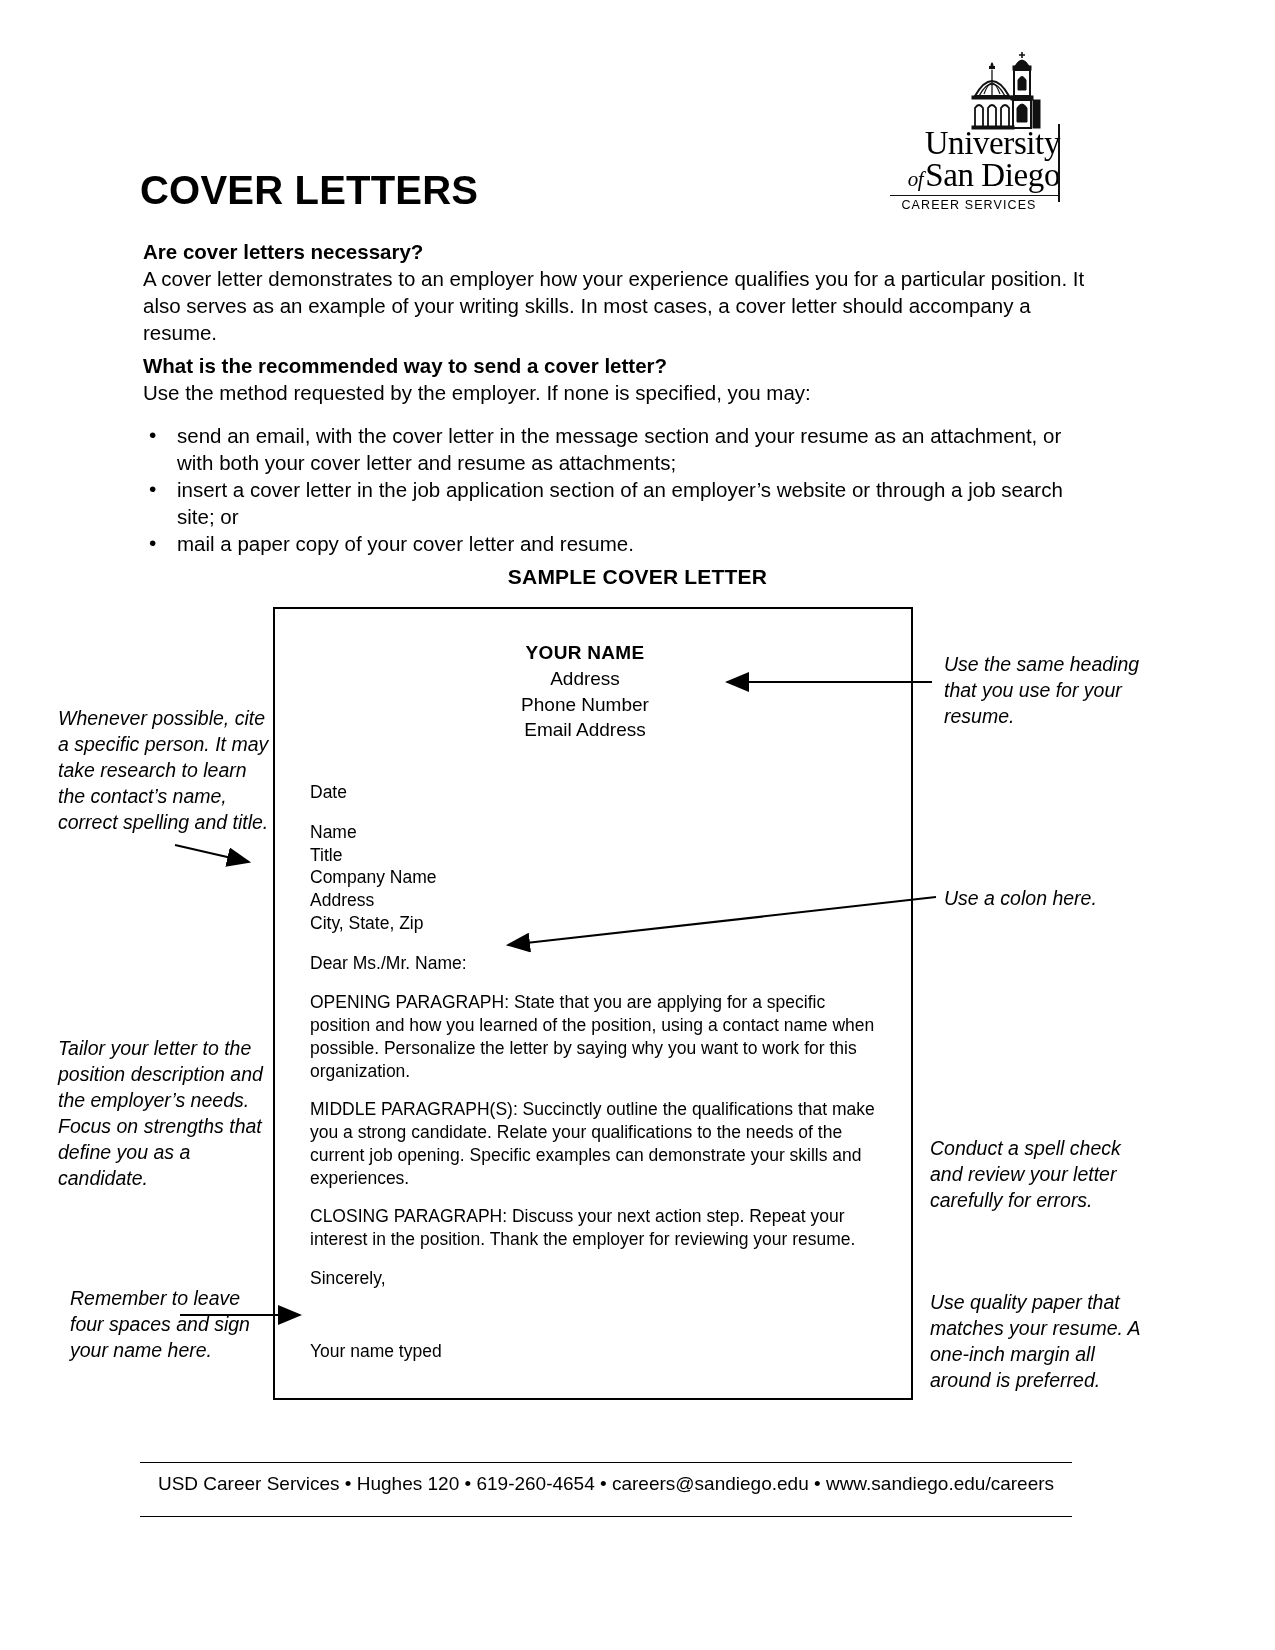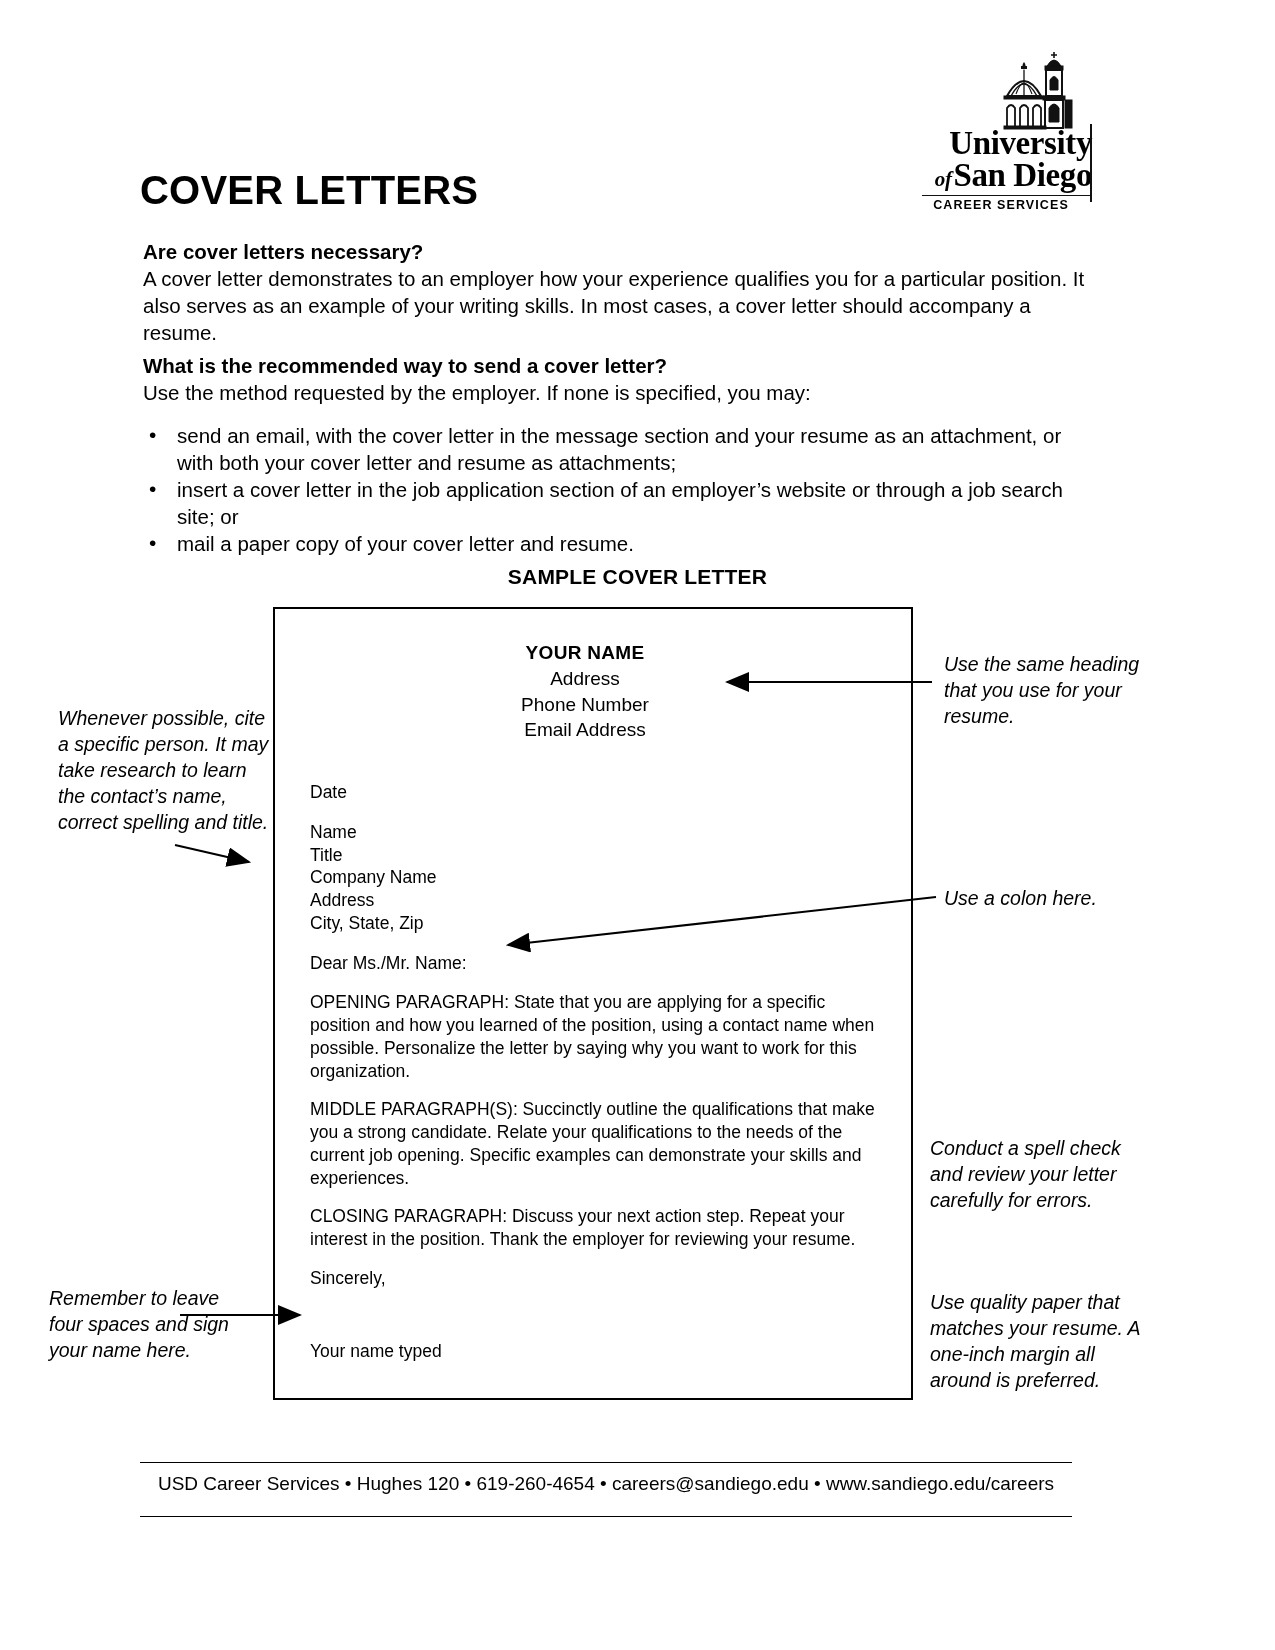--- a/index.html
+++ b/index.html
@@ -13,25 +13,24 @@
   .page {
     position: relative;
     width: 1275px;
     height: 1650px;
     overflow: hidden;
   }
 
   
   .logo-block {
     position: absolute;
-    left: 912px;
+    left: 880px;
     top: 36px;
     width: 180px;
     text-align: right;
-    font-weight: bold;
   }
   .logo-mark { position: relative; height: 96px; width: 180px; }
   .logo-word1 {
     font-family: "Liberation Serif", serif;
     font-size: 33px;
     letter-spacing: -0.4px;
     line-height: 0.95;
     text-align: right;
     margin-top: -4px;
   }
@@ -151,21 +150,21 @@
 
   
   .anno {
     position: absolute;
     font-style: italic;
     font-size: 19.5px;
     line-height: 1.33;
   }
   .anno-l1 { left: 58px; top: 706px; width: 215px; }
   .anno-l2 { left: 58px; top: 1036px; width: 212px; }
-  .anno-l3 { left: 49px; top: 1286px; width: 190px; }
+  .anno-l3 { left: 70px; top: 1286px; width: 190px; }
   .anno-r1 { left: 944px; top: 652px; width: 215px; }
   .anno-r2 { left: 944px; top: 886px; width: 215px; }
   .anno-r3 { left: 930px; top: 1136px; width: 215px; }
   .anno-r4 { left: 930px; top: 1290px; width: 215px; }
 
   svg.arrows {
     position: absolute;
     left: 0; top: 0;
     width: 1275px;
     height: 1650px;
@@ -289,20 +288,21 @@
       <div class="lb-gap-sm"></div>
       <p class="lb-para">CLOSING PARAGRAPH:  Discuss your next action step.  Repeat your interest in the position.  Thank the employer for reviewing your resume.</p>
       <div class="lb-gap-sm"></div>
       <div>Sincerely,</div>
       <div class="sig-space"></div>
       <div>Your name typed</div>
     </div>
   </div>
 
   <div class="anno anno-l1">Whenever possible, cite a specific person. It may take research to learn the contact’s name, correct spelling and title.</div>
+  <div class="anno anno-l2">Tailor your letter to the position description and the employer’s needs. Focus on strengths that define you as a candidate.</div>
   <div class="anno anno-l3">Remember to leave four spaces and sign your name here.</div>
 
   <div class="anno anno-r1">Use the same heading that you use for your resume.</div>
   <div class="anno anno-r2">Use a colon here.</div>
   <div class="anno anno-r3">Conduct a spell check and review your letter carefully for errors.</div>
   <div class="anno anno-r4">Use quality paper that matches your resume. A one-inch margin all around is preferred.</div>
 
   <svg class="arrows" xmlns="http://www.w3.org/2000/svg">
     <defs>
       <marker id="ah" markerWidth="11" markerHeight="9" refX="10" refY="4.5" orient="auto">

